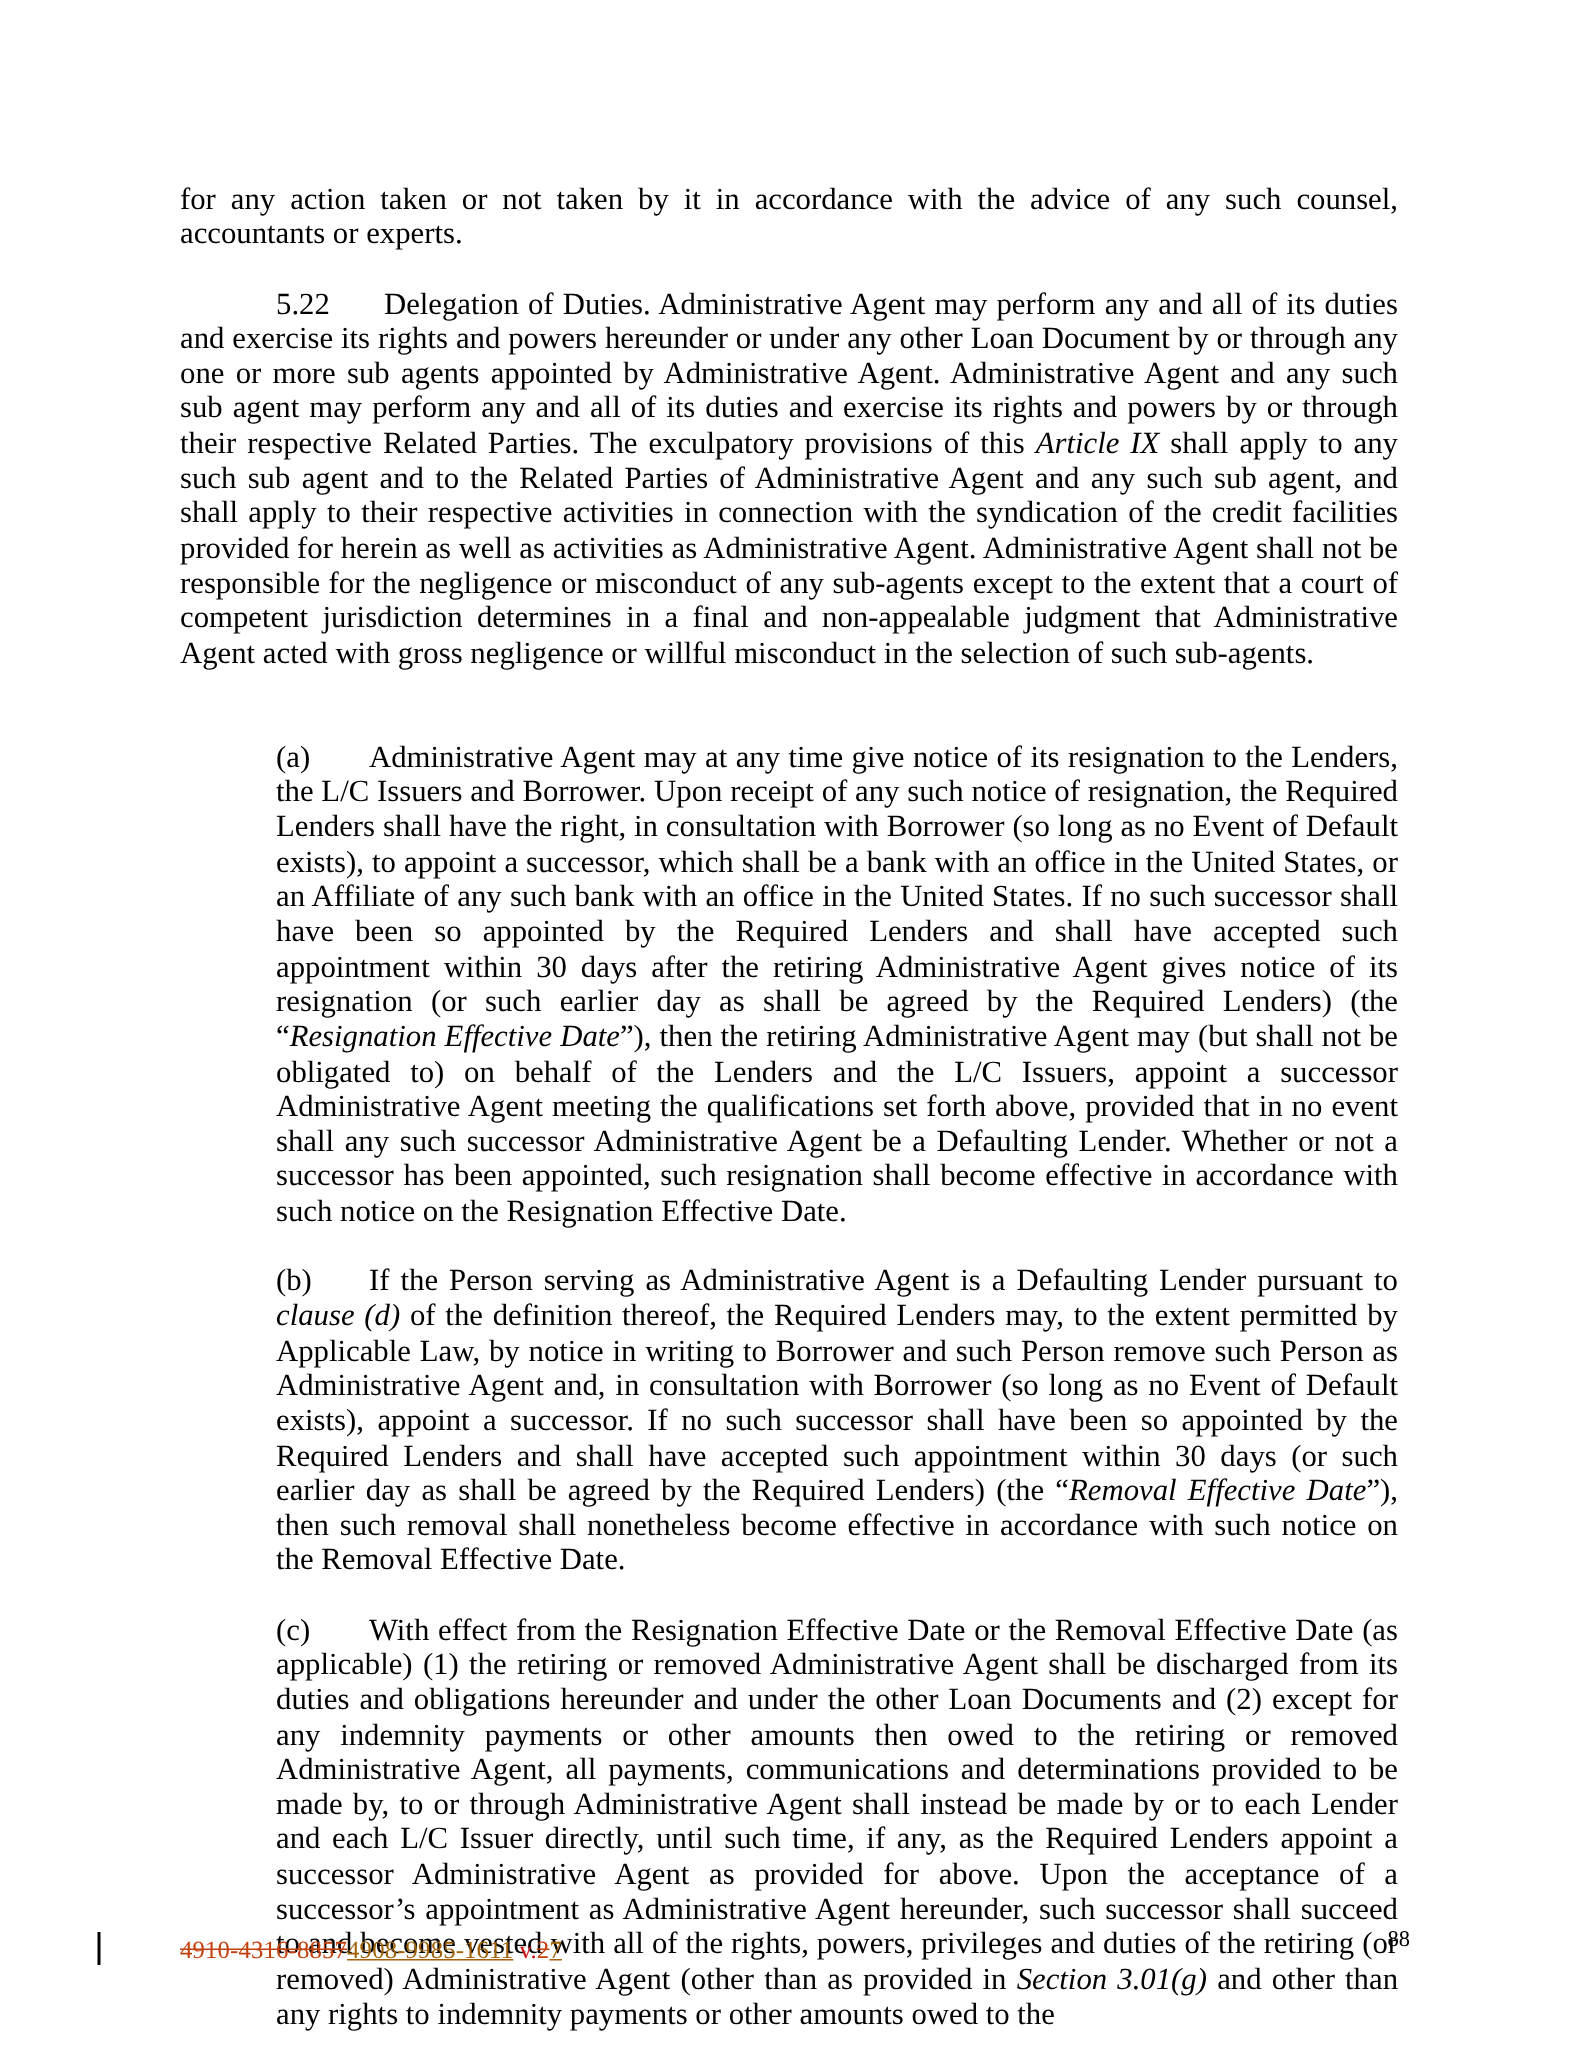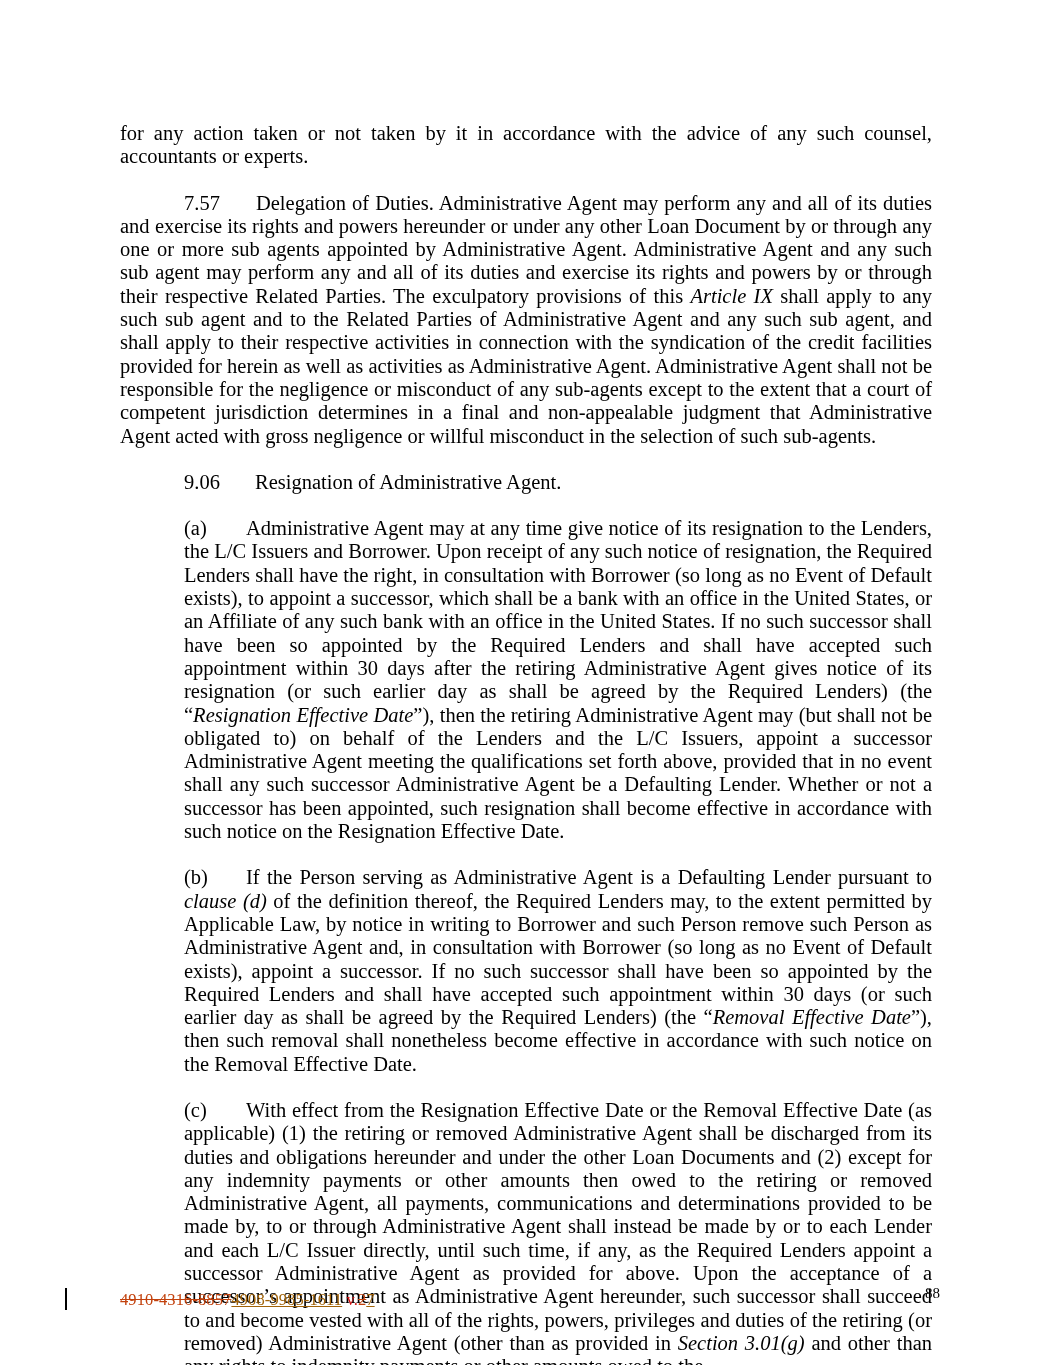--- a/index.html
+++ b/index.html
@@ -95,30 +95,26 @@
 
   <div class="content">
 
     <p>
       <span>for any action taken or not taken by it in accordance with the advice of any such counsel, accountants or experts.</span>
     </p>
 
     <div class="para-gap"></div>
 
     <p class="indent-first">
-      <span>7.57</span>
+      <span>5.22</span>
       <span style="display:inline-block;width:30px"></span><span class="b">Delegation of Duties</span><span>. Administrative Agent may perform any and all of its duties and exercise its rights and powers hereunder or under any other Loan Document by or through any one or more sub agents appointed by Administrative Agent. Administrative Agent and any such sub agent may perform any and all of its duties and exercise its rights and powers by or through their respective Related Parties. The exculpatory provisions of this </span><span class="bi">Article IX</span><span> shall apply to any such sub agent and to the Related Parties of Administrative Agent and any such sub agent, and shall apply to their respective activities in connection with the syndication of the credit facilities provided for herein as well as activities as Administrative Agent. Administrative Agent shall not be responsible for the negligence or misconduct of any sub-agents except to the extent that a court of competent jurisdiction determines in a final and non-appealable judgment that Administrative Agent acted with gross negligence or willful misconduct in the selection of such sub-agents.</span>
     </p>
 
     <div class="para-gap"></div>
 
-    <p class="indent-first">
-      <span>9.06</span>
-      <span style="display:inline-block;width:30px"></span><span class="b">Resignation of Administrative Agent</span><span>.</span>
-    </p>
 
     <div class="para-gap"></div>
 
     <div class="blk">
       <p>
         <span class="lbl" style="text-indent:0">(a)</span><span>Administrative Agent may at any time give notice of its resignation to the Lenders, the L/C Issuers and Borrower. Upon receipt of any such notice of resignation, the Required Lenders shall have the right, in consultation with Borrower (so long as no Event of Default exists), to appoint a successor, which shall be a bank with an office in the United States, or an Affiliate of any such bank with an office in the United States. If no such successor shall have been so appointed by the Required Lenders and shall have accepted such appointment within 30 days after the retiring Administrative Agent gives notice of its resignation (or such earlier day as shall be agreed by the Required Lenders) (the “</span><span class="bi">Resignation Effective Date</span><span>”), then the retiring Administrative Agent may (but shall not be obligated to) on behalf of the Lenders and the L/C Issuers, appoint a successor Administrative Agent meeting the qualifications set forth above, </span><span class="i">provided</span><span> that in no event shall any such successor Administrative Agent be a Defaulting Lender. Whether or not a successor has been appointed, such resignation shall become effective in accordance with such notice on the Resignation Effective Date.</span>
       </p>
     </div>
 
     <div class="para-gap"></div>

